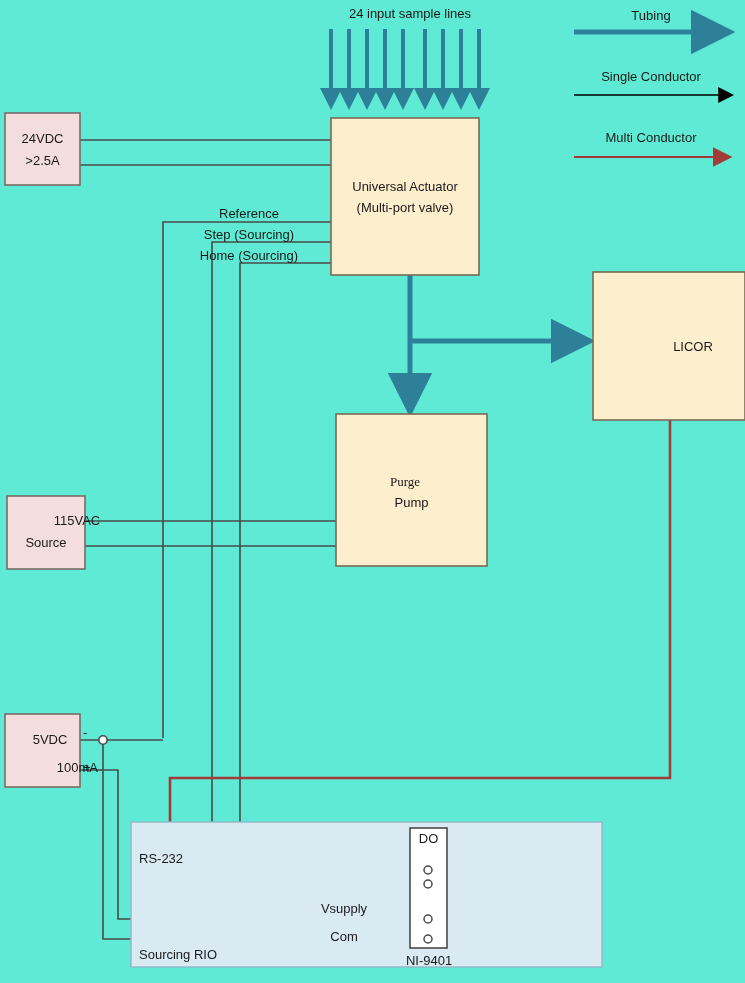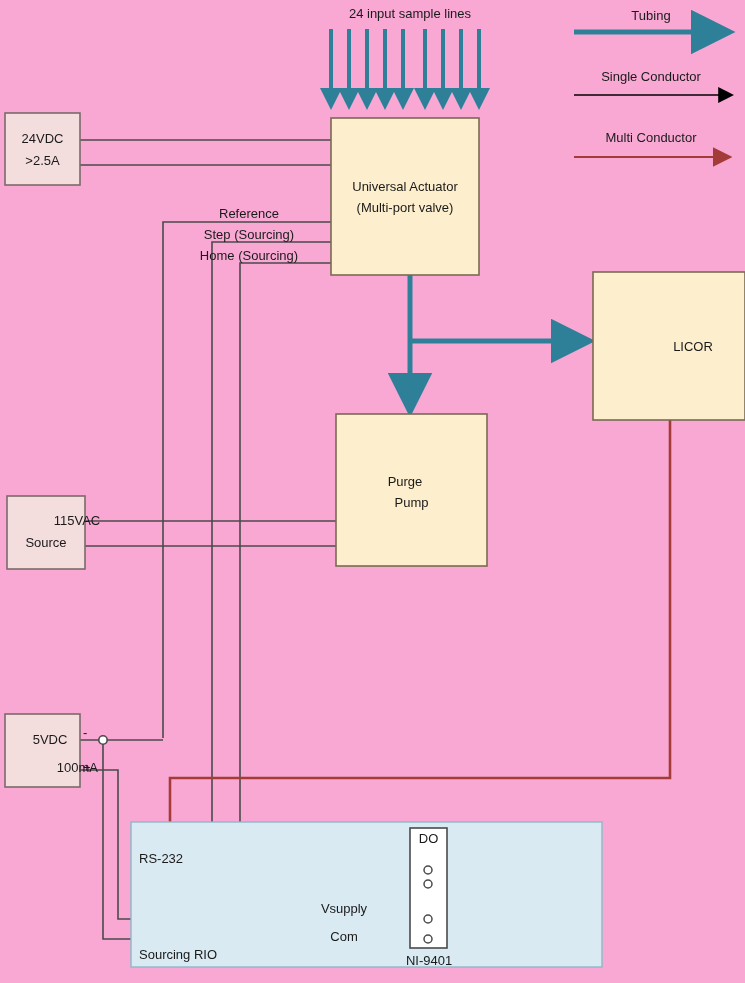--- a/index.html
+++ b/index.html
@@ -7,21 +7,21 @@
     padding: 0;
     background: #ffffff;
   }
   body {
     font-family: "Liberation Sans", sans-serif;
   }
   #stage {
     position: relative;
     width: 745px;
     height: 983px;
-    background: #f9a8d4;
+    background: #5eead4;
     overflow: hidden;
   }
   #stage svg {
     position: absolute;
     left: 0;
     top: 0;
   }
   .lbl {
     position: absolute;
     font-family: "Liberation Sans", sans-serif;
@@ -153,21 +153,21 @@
   <div class="lbl box-label" style="left:7px; top:535px; width:78px;">Source</div>
 
   <div class="lbl box-label" style="left:5px; top:732px; width:90px;">5VDC</div>
   <div class="lbl box-label" style="left:5px; top:760px; width:93px;text-align:right;">100mA</div>
   <div class="lbl small-sign" style="left:83px; top:725px;">-</div>
   <div class="lbl small-sign" style="left:83px; top:760px;">+</div>
 
   <div class="lbl box-label" style="left:331px; top:179px; width:148px;">Universal Actuator</div>
   <div class="lbl box-label" style="left:331px; top:200px; width:148px;">(Multi-port valve)</div>
 
-  <div class="lbl box-label" style="left:336px; top:474px; width:138px;">Purge</div>
+  <div class="lbl box-label" style="left:336px; top:474px; width:138px;font-family:Liberation Serif, serif;">Purge</div>
   <div class="lbl box-label" style="left:336px; top:495px; width:151px;">Pump</div>
 
   <div class="lbl box-label" style="left:593px; top:339px; width:152px;padding-left:24px;">LICOR</div>
 
   <div class="lbl wire-label" style="left:171px; top:206px; width:156px;">Reference</div>
   <div class="lbl wire-label" style="left:171px; top:227px; width:156px;">Step (Sourcing)</div>
   <div class="lbl wire-label" style="left:171px; top:248px; width:156px;">Home (Sourcing)</div>
 
   <div class="lbl" style="left:139px; top:851px; font-size:13px;">RS-232</div>
 

